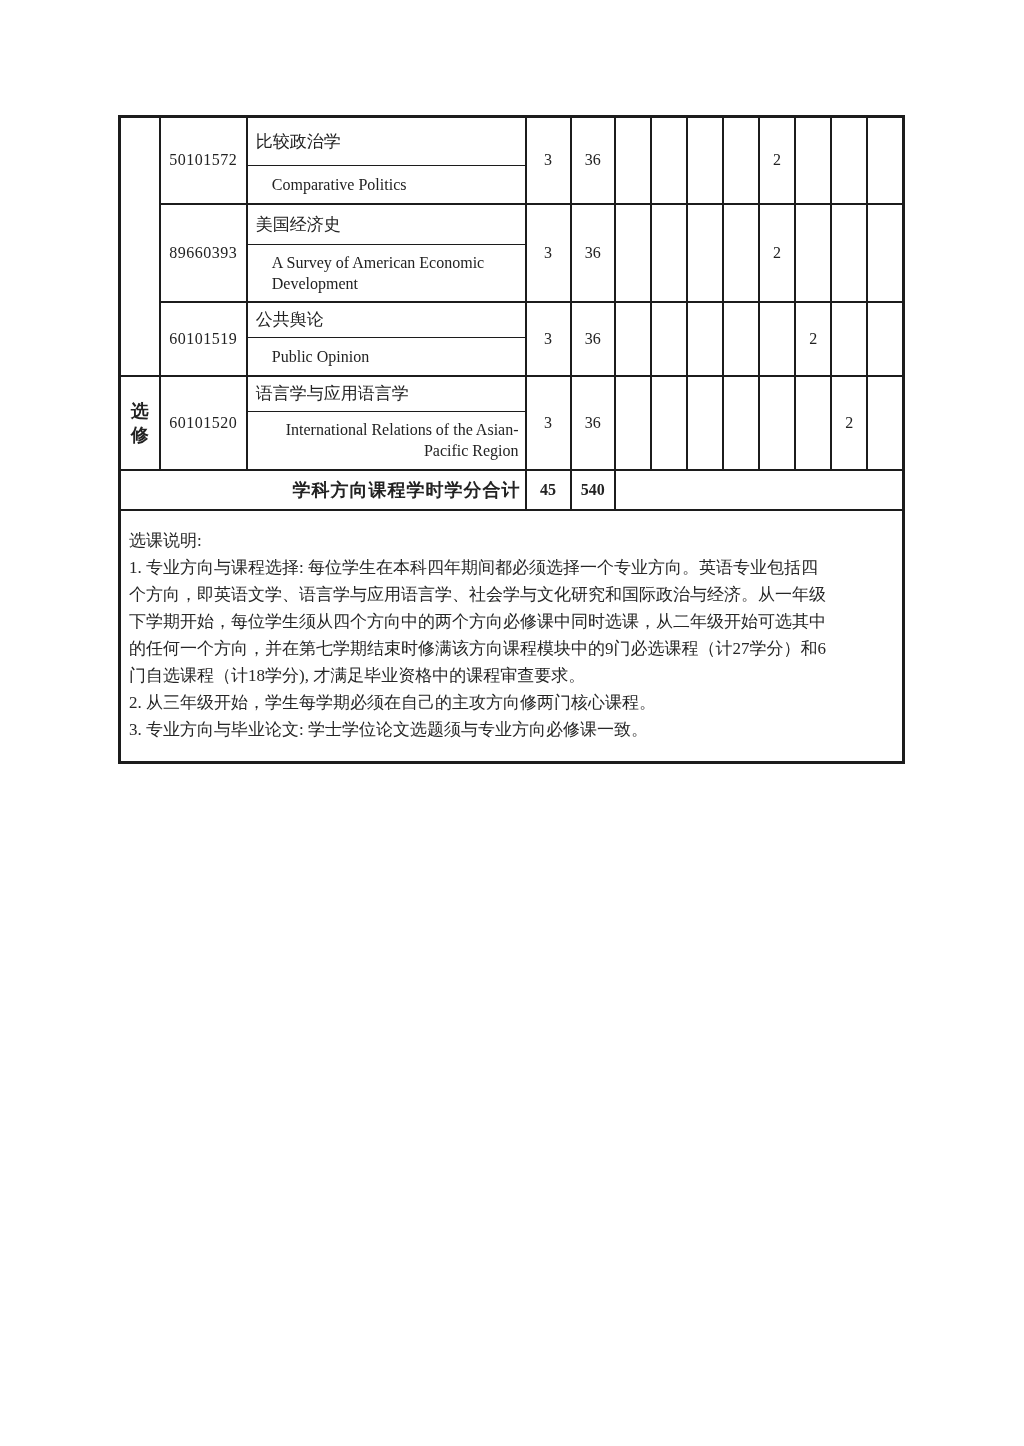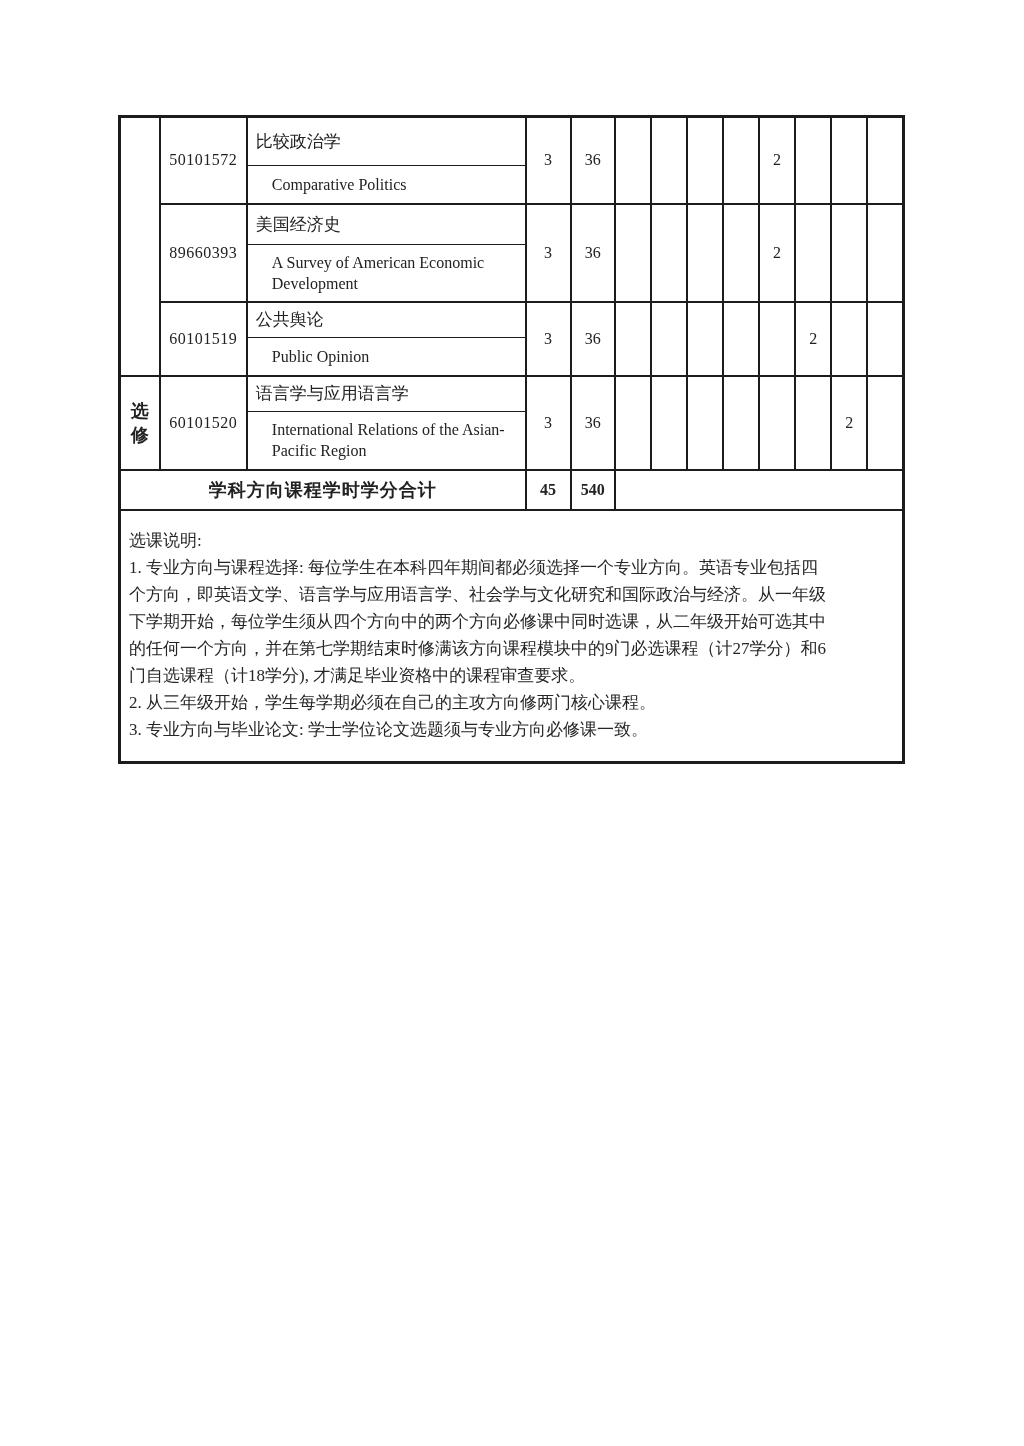--- a/index.html
+++ b/index.html
@@ -40,21 +40,21 @@
   col.c-hour  { width: 44px; }
   col.c-sem   { width: 36px; }
 
   tr.h-zh1 { height: 49px; }
   tr.h-en1 { height: 38px; }
   tr.h-zh2 { height: 41px; }
   tr.h-en2 { height: 57px; }
   tr.h-zh3 { height: 36px; }
   tr.h-en3 { height: 38px; }
   tr.h-zh4 { height: 36px; }
-  tr.h-en4 { height: 58px; }
+  tr.h-en4 { height: 58px; text-align: right; }
   tr.h-total { height: 40px; }
 
   td.cat {
     text-align: center;
     vertical-align: middle;
     font-family: "Liberation Sans", "DejaVu Sans", sans-serif;
     font-weight: bold;
     font-size: 18px;
   }
   td.code {
@@ -76,21 +76,21 @@
     font-size: 16px;
     line-height: 21px;
     border-top-width: 1px;
   }
   td.num {
     text-align: center;
     vertical-align: middle;
     font-size: 16px;
   }
   td.total-label {
-    text-align: center;
+    text-align: right;
     vertical-align: middle;
     font-family: "Liberation Sans", "DejaVu Sans", sans-serif;
     font-weight: bold;
     font-size: 18px;
     letter-spacing: 1px;
   }
   td.total-num {
     text-align: center;
     vertical-align: middle;
     font-weight: bold;

